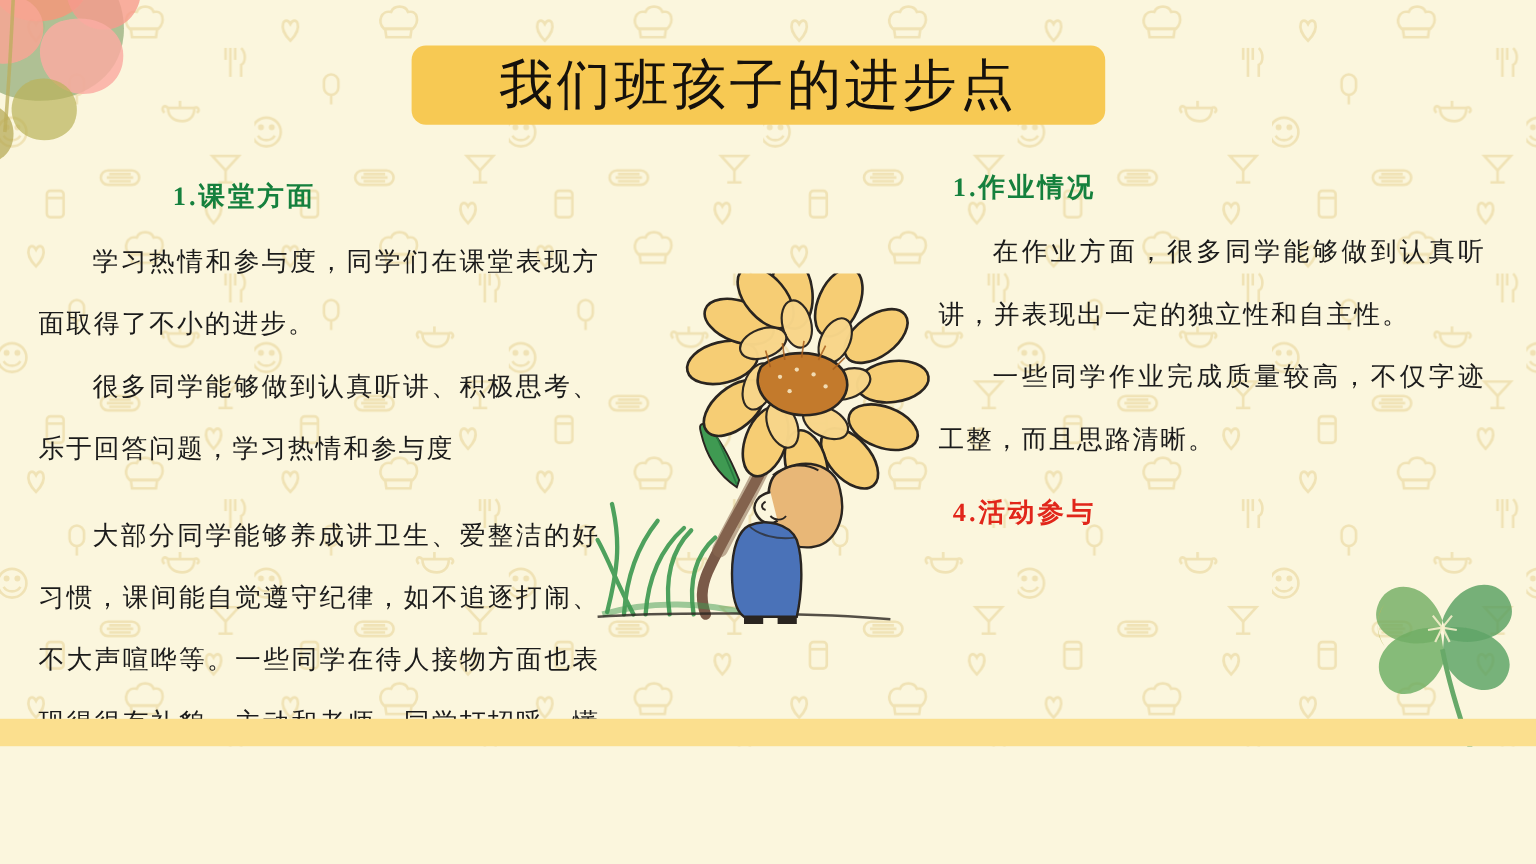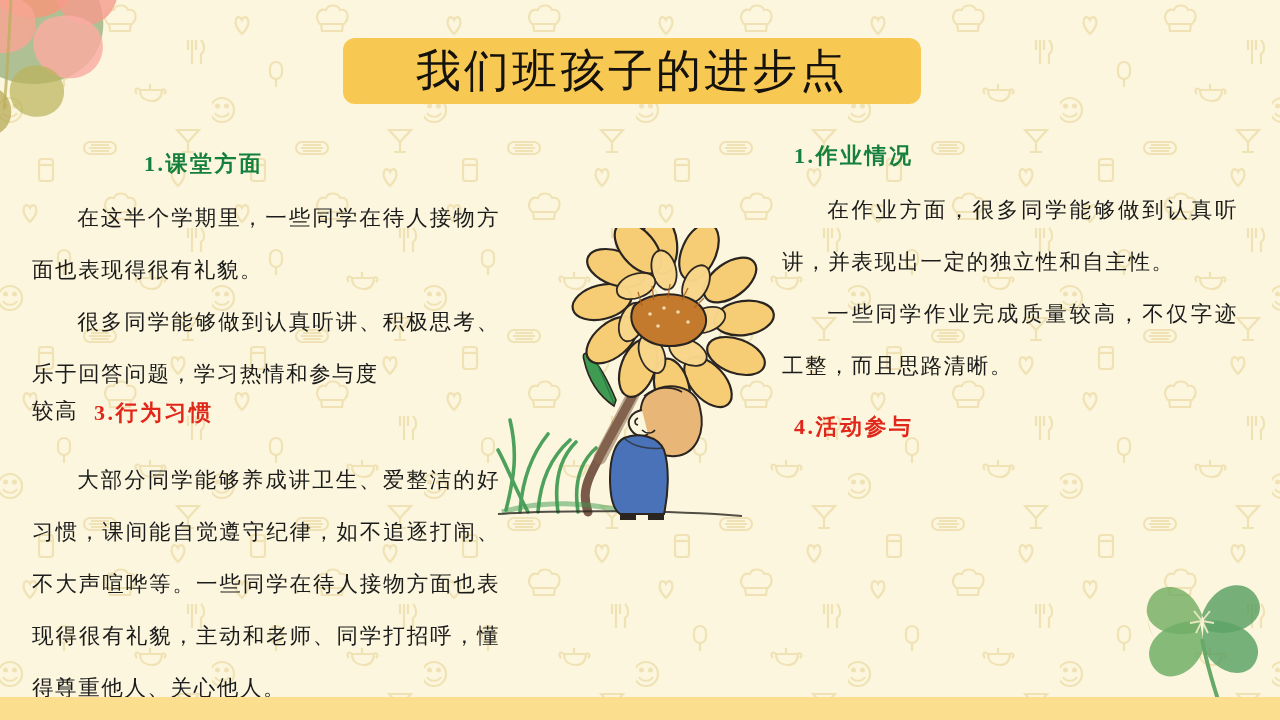--- a/index.html
+++ b/index.html
@@ -6,21 +6,21 @@
     margin: 0; padding: 0;
     width: 1280px; height: 720px;
     overflow: hidden;
   }
   body {
     font-family: "Liberation Serif", "DejaVu Serif", serif;
     background: #fbf6dd;
   }
   #slide {
     position: relative;
-    width: 1280px; height: 720px;
+    width: 1280px; height: 622px;
     background: #fbf6dd;
     overflow: hidden;
   }
 
   
   .pattern {
     position: absolute;
     left: 0; top: 0; right: 0; bottom: 0;
     opacity: 1;
     pointer-events: none;
@@ -297,27 +297,23 @@
     </g>
   </svg>
 
   <div class="title-plate"></div>
   <div class="title-text">我们班孩子的进步点</div>
 
   <div class="col col-left">
 
     <div class="heading h1">1.课堂方面</div>
     <div class="spacer-14"></div>
-    <p class="para">在这半个学期里，一些同学在待人接物方面也表现得很有礼貌。</p>
+    <p class="para">学习热情和参与度，同学们在课堂表现方面取得了不小的进步。</p>
     <p class="para">很多同学能够做到认真听讲、积极思考、乐于回答问题，学习热情和参与度</p>
 
-    <div class="overlap-row">
-      <span class="overlap-tail">较高</span>
-      <span class="overlap-head left">3.行为习惯</span>
-    </div>
 
     <div class="spacer-20"></div>
     <p class="para">大部分同学能够养成讲卫生、爱整洁的好习惯，课间能自觉遵守纪律，如不追逐打闹、不大声喧哗等。一些同学在待人接物方面也表现得很有礼貌，主动和老师、同学打招呼，懂得尊重他人、关心他人。</p>
   </div>
 
   <div class="col col-right">
 
     <div class="heading h2">1.作业情况</div>
     <div class="spacer-14"></div>
     <p class="para">在作业方面，很多同学能够做到认真听讲，并表现出一定的独立性和自主性。</p>

